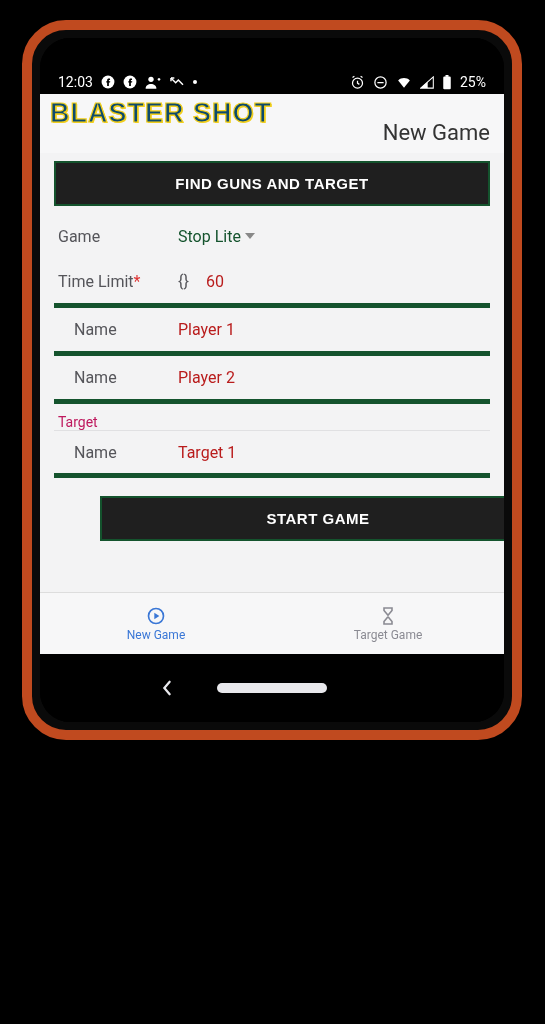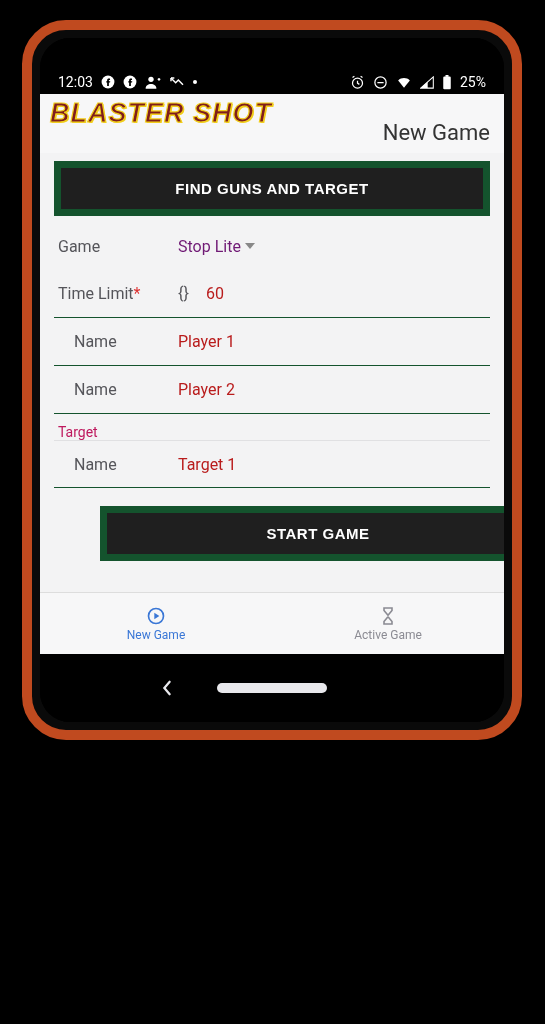--- a/index.html
+++ b/index.html
@@ -43,24 +43,23 @@
     display: flex;
     justify-content: space-between;
     align-items: flex-start;
     padding: 6px 14px 8px 10px;
     background: #f7f7f8;
   }
   .logo-block { line-height: 1; }
   .logo-main {
     font-family: Impact, "Arial Black", sans-serif;
     font-size: 27px;
-    font-style: italic;
     font-weight: 900;
     letter-spacing: 1px;
-    color: #7f1d1d;
+    color: #0c4a6e;
     -webkit-text-stroke: 1.2px #f2cf1d;
     text-shadow: 1px 1px 0 #f2cf1d;
   }
   .logo-sub {
     font-family: Impact, "Arial Black", sans-serif;
     font-size: 20px;
     font-weight: 800;
     color: #d61f1f;
     margin-left: 28px;
     margin-top: -2px;
@@ -73,27 +72,27 @@
   }
   .content { padding: 8px 14px 14px 14px; flex: 1; }
   .dark-bar {
     background: #1f1f1f;
     color: #fff;
     text-align: center;
     font-weight: 700;
     font-size: 15px;
     letter-spacing: 0.5px;
     padding: 12px 8px;
-    border: 7px solid #14532d;
+    border: 2px solid #14532d;
   }
   .row {
     display: flex;
     align-items: center;
     min-height: 48px;
-    border-bottom: 1px solid #14532d;
+    border-bottom: 5px solid #14532d;
     padding: 6px 4px;
     font-size: 16px;
     color: #4b4b50;
   }
   .row.noborder { border-bottom: none; }
   .row .lbl { width: 120px; color: #55555a; }
   .row .lbl-indent { width: 120px; padding-left: 16px; color: #55555a; }
   .row .input {
     flex: 1;
     border: none;
@@ -101,21 +100,21 @@
     font-size: 16px;
     color: #b91c1c;
     outline: none;
     font-family: inherit;
   }
   .req { color: #d33; }
   .select {
     display: inline-flex;
     align-items: center;
     gap: 4px;
-    color: #701a75;
+    color: #14532d;
     text-align: center;
   }
   .caret {
     width: 0; height: 0;
     border-left: 5px solid transparent;
     border-right: 5px solid transparent;
     border-top: 6px solid #888;
   }
   .section-label {
     color: #be185d;
@@ -292,21 +291,21 @@
               </svg>
           </span>
           <span>New Game</span>
         </div>
         <div class="tab">
           <span class="ticon">
             <svg width="16" height="20" viewBox="0 0 20 24" fill="none" stroke="#8b8b93" stroke-width="2">
                 <path d="M4 2h12M4 22h12M5 2v3l5 6 5-6V2M5 22v-3l5-6 5 6v3"></path>
               </svg>
           </span>
-          <span>Active Game</span>
+          <span>Target Game</span>
         </div>
       </div>
     </div>
 
     <div class="nav-bar">
       <span class="nav-back">
         <svg width="14" height="16" viewBox="0 0 12 18" fill="none" stroke="#e8e8ec" stroke-width="2.5" stroke-linecap="round">
             <path d="M9 2L3 9l6 7"></path>
           </svg>
       </span>

